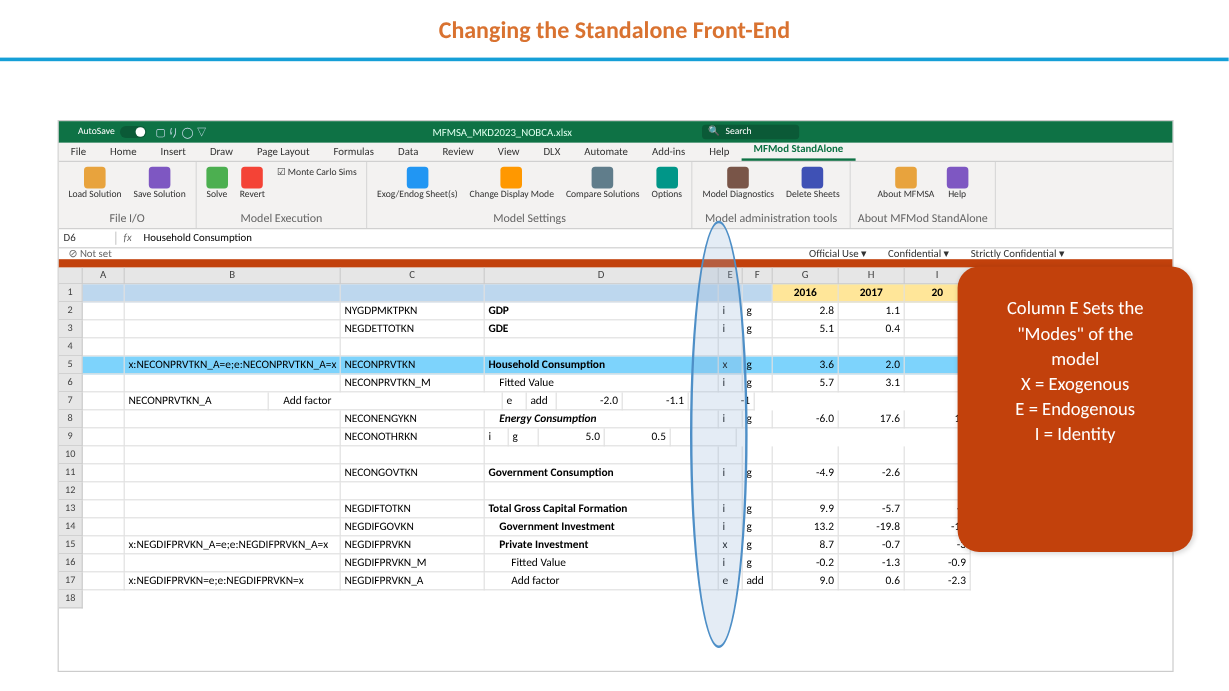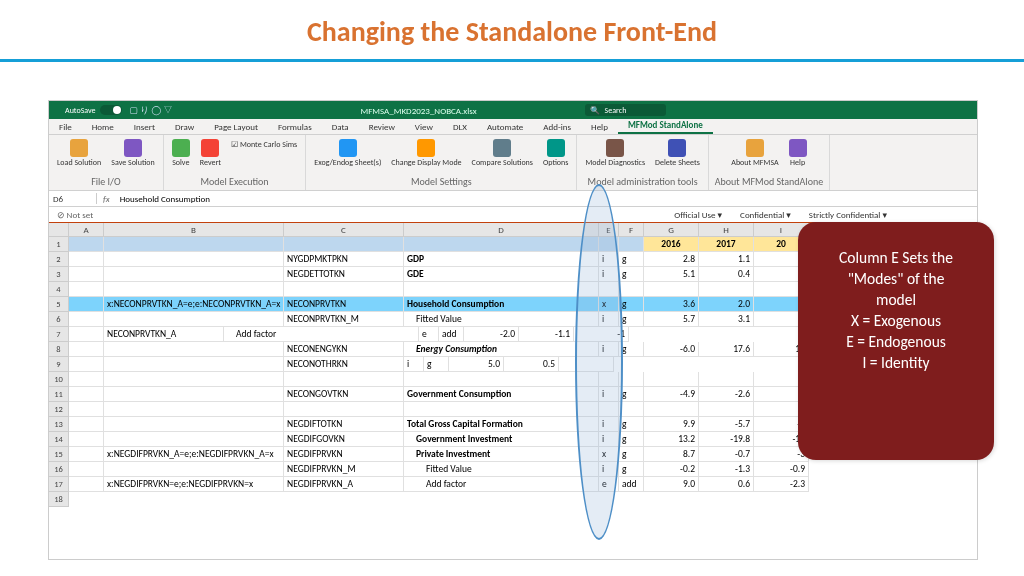--- a/index.html
+++ b/index.html
@@ -1,17 +1,17 @@
 <!DOCTYPE html>
 <html><head>
 <meta charset="utf-8">
 <style>
 *{box-sizing:border-box;margin:0;padding:0;font-family:"Segoe UI",Calibri,sans-serif}
 body{width:1024px;height:576px;background:#fff;position:relative;overflow:hidden}
-.slide-title{text-align:center;font-size:28px;font-weight:700;color:#d97230;padding:14px 0 10px}
+.slide-title{text-align:center;font-size:20px;font-weight:700;color:#d97230;padding:14px 0 10px}
 .blue-bar{height:3px;background:#159fd7;margin-bottom:20px}
 .excel-window{position:absolute;left:48px;top:100px;width:930px;height:460px;border:1px solid #ccc;background:#fff;font-size:9px}
 .titlebar{background:#0e7245;color:#fff;display:flex;align-items:center;height:18px;padding:0 16px;gap:8px}
 .autosave{display:flex;align-items:center;gap:4px;font-size:8px}
 .toggle{width:22px;height:10px;background:#0b5a37;border-radius:5px;position:relative}
 .toggle::after{content:"";position:absolute;right:1px;top:1px;width:8px;height:8px;background:#fff;border-radius:50%}
 .qat{display:flex;gap:6px;color:#cde}
 .fname{margin-left:180px;font-size:9px;color:#dfe}
 .searchbox{margin-left:100px;background:#0b5a37;border-radius:3px;padding:1px 40px 1px 6px;font-size:8px;display:flex;align-items:center;gap:4px}
 .tabs{background:#f3f2f1;display:flex;height:16px;font-size:9px;align-items:flex-end;border-bottom:1px solid #d0d0d0}
@@ -20,21 +20,21 @@
 .ribbon{background:#f3f2f1;display:flex;height:56px;border-bottom:1px solid #d0d0d0}
 .rgroup{border-right:1px solid #d9d9d9;padding:2px 6px;display:flex;flex-direction:column;justify-content:space-between;align-items:center}
 .rbtns{display:flex;gap:6px}
 .rbtn{display:flex;flex-direction:column;align-items:center;gap:1px;font-size:8px;color:#333;padding:2px;text-align:right;line-height:1.1}
 .rico{width:18px;height:18px;border-radius:3px}
 .rlabel{font-size:10px;color:#666;text-align:center}
 .formulabar{display:flex;height:16px;border-bottom:1px solid #d0d0d0;align-items:center;font-size:9px}
 .namebox{width:48px;border-right:1px solid #ccc;padding:0 4px;color:#333}
 .fx{padding:0 6px;color:#666;font-style:italic}
 .fval{padding:0 4px}
-.confbar{display:flex;height:16px;border-bottom:1px solid #c2410c;align-items:center;font-size:9px;gap:12px}
+.confbar{display:flex;height:16px;border-bottom:7px solid #c2410c;align-items:center;font-size:9px;gap:12px}
 .confbar .left{padding:0 8px;color:#666}
 .confbar .right{margin-left:auto;display:flex;gap:18px;padding-right:90px;color:#333}
 .grid{position:relative}
 .colhdr{display:flex;height:14px;background:#e6e6e6;font-size:9px;color:#444}
 .colhdr div{border-right:1px solid #ccc;border-bottom:1px solid #ccc;text-align:center;line-height:14px}
 .rowhdr{position:absolute;left:0;top:14px;width:20px}
 .rowhdr div{height:15px;background:#e6e6e6;border-right:1px solid #ccc;border-bottom:1px solid #ccc;font-size:8.5px;text-align:center;line-height:15px;color:#444}
 .cells{position:absolute;left:20px;top:14px;right:0}
 .row{display:flex;height:15px;font-size:9.5px}
 .row>div{border-right:1px solid #e0e0e0;border-bottom:1px solid #e0e0e0;padding:0 3px;line-height:15px;overflow:hidden;white-space:nowrap}
@@ -48,21 +48,21 @@
 .hdr-row{background:#bdd7ee;font-weight:700}
 .mkd{font-size:13px;font-weight:700}
 .yearhdr{background:#ffe699;font-weight:700;text-align:center}
 .newly{background:#ffe699;color:#0023a6;font-weight:700;font-style:italic}
 .bold{font-weight:700}
 .ital{font-style:italic;font-weight:700}
 .indent1{padding-left:12px!important}
 .indent2{padding-left:22px!important}
 .sel-row{background:#7dd3fc}
 .ellipse{position:absolute;left:575px;top:184px;width:48px;height:356px;border:2px solid #4e8fc7;border-radius:50%;pointer-events:none;background:rgba(147,180,216,0.25)}
-.callout{position:absolute;right:30px;top:222px;width:196px;height:238px;background:#7f1d1d;border-radius:18px;color:#fff;padding:26px 16px;text-align:center;font-size:15.5px;line-height:1.35;box-shadow:1px 1px 4px rgba(0,0,0,0.15)}
+.callout{position:absolute;right:30px;top:222px;width:196px;height:238px;background:#c2410c;border-radius:18px;color:#fff;padding:26px 16px;text-align:center;font-size:15.5px;line-height:1.35;box-shadow:1px 1px 4px rgba(0,0,0,0.15)}
 </style>
 </head>
 <body>
 
 <div class="slide-title">Changing the Standalone Front-End</div>
 <div class="blue-bar"></div>
 
 <div class="excel-window">
   <div class="titlebar">
     <div class="autosave">

